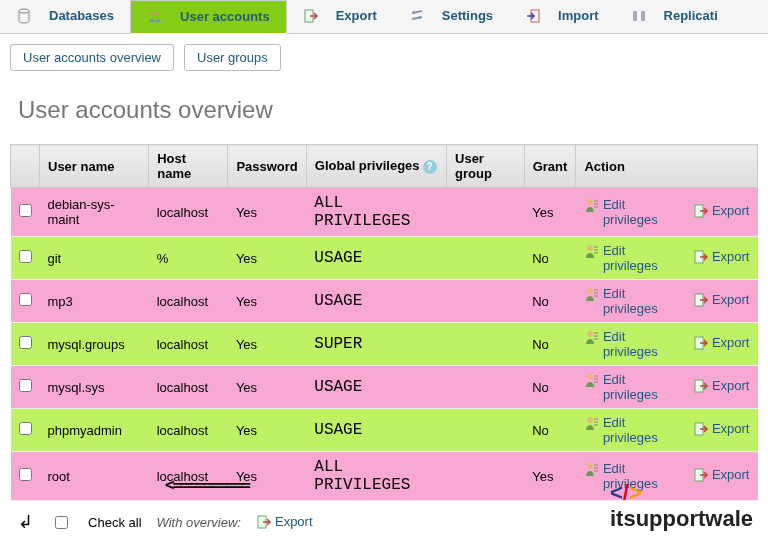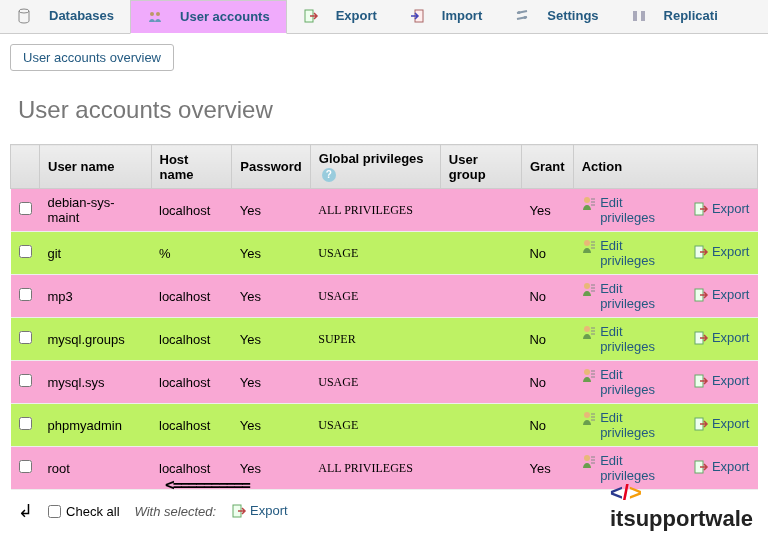--- a/index.html
+++ b/index.html
@@ -1,37 +1,37 @@
 <!DOCTYPE html>
 <html><head>
 <meta charset="utf-8">
 <style>
 * { box-sizing: border-box; margin: 0; padding: 0; }
 body { font-family: Arial, sans-serif; font-size: 13px; background: #fff; width: 768px; }
 
 
 .top-tabs { display: flex; background: #f5f5f5; border-bottom: 1px solid #ccc; }
 .top-tab { display: flex; align-items: flex-start; gap: 17px; padding: 8px 16px; color: #235a81; cursor: pointer; font-weight: bold; }
-.top-tab.active { background: #f0abfc; border: 1px solid #ccc; border-bottom: 1px solid #fff; margin-bottom: -1px; }
+.top-tab.active { background: #84cc16; border: 1px solid #ccc; border-bottom: 1px solid #fff; margin-bottom: -1px; }
 .tab-icon { width: 16px; height: 16px; display: inline-flex; align-items: center; justify-content: center; }
 
 
 .sub-tabs { display: flex; gap: 10px; padding: 10px; }
 .sub-tab { padding: 5px 12px; border: 1px solid #bbb; border-radius: 3px; color: #235a81; cursor: pointer; background: #fff; }
 
 
 .page-title { font-size: 24px; color: #777; font-weight: normal; padding: 15px 18px 20px; }
 
 
 .acct-table { width: calc(100% - 20px); margin: 0 10px; border-collapse: collapse; }
 .acct-table th { text-align: left; padding: 6px 8px; background: linear-gradient(#eee, #ddd); border: 1px solid #ccc; font-size: 13px; }
 .acct-table td { padding: 6px 8px; border-bottom: 1px solid #eee; vertical-align: middle; }
 .acct-table tr.even { background: #bef264; }
 .acct-table tr.odd { background: #f9a8d4; }
-.acct-table .priv { font-family: Liberation Serif, serif; font-size: 12px; }
+.acct-table .priv { font-family: Liberation Mono, monospace; font-size: 16px; }
 .action-link { color: #235a81; text-decoration: none; display: inline-flex; gap: 3px; cursor: pointer; }
 .help-icon { display: inline-block; width: 14px; height: 14px; border-radius: 50%; background: #9cd; color: #fff; font-size: 10px; line-height: 14px; text-align: center; margin-left: 3px; }
 
 
 .table-footer { display: flex; align-items: center; gap: 15px; padding: 10px 18px; }
 .arrow-up { font-size: 18px; transform: scaleX(-1); }
 .with-selected { font-style: italic; color: #555; }
 
 
 .ico { width: 16px; height: 16px; display: inline-block; }
@@ -77,49 +77,50 @@
       <svg class="ico" viewBox="0 0 16 16">
           <rect x="2" y="2" width="8" height="12" fill="#efe" stroke="#6a6"></rect>
           <path d="M7 8h7M11 5l3 3-3 3" fill="none" stroke="#b44" stroke-width="1.5"></path>
         </svg>
     </span>
     <span>Export</span>
   </div>
   <div class="top-tab">
     <span class="tab-icon">
       <svg class="ico" viewBox="0 0 16 16">
-          <rect x="6" y="2" width="8" height="12" fill="#fee" stroke="#a66"></rect>
-          <path d="M2 8h7M6 5l3 3-3 3" fill="none" stroke="#44b" stroke-width="1.5"></path>
-        </svg>
-    </span>
-    <span>Import</span>
-  </div>
-  <div class="top-tab">
-    <span class="tab-icon">
-      <svg class="ico" viewBox="0 0 16 16">
           <path d="M3 5l10-2M3 11l10-2" stroke="#89a" stroke-width="2"></path>
           <circle cx="5" cy="4.5" r="1.5" fill="#89a"></circle>
           <circle cx="11" cy="9.5" r="1.5" fill="#89a"></circle>
         </svg>
     </span>
     <span>Settings</span>
   </div>
   <div class="top-tab">
     <span class="tab-icon">
       <svg class="ico" viewBox="0 0 16 16">
+          <rect x="6" y="2" width="8" height="12" fill="#fee" stroke="#a66"></rect>
+          <path d="M2 8h7M6 5l3 3-3 3" fill="none" stroke="#44b" stroke-width="1.5"></path>
+        </svg>
+    </span>
+    <span>Import</span>
+  </div>
+  <div class="top-tab">
+    <span class="tab-icon">
+      <svg class="ico" viewBox="0 0 16 16">
           <rect x="2" y="3" width="4" height="10" fill="#aab"></rect>
           <rect x="10" y="3" width="4" height="10" fill="#aab"></rect>
         </svg>
     </span>
     <span>Replicati</span>
   </div>
 </div>
 
 <div class="sub-tabs">
   <div class="sub-tab">User accounts overview</div>
+  <div class="sub-tab">User groups</div>
 </div>
 
 <h1 class="page-title">User accounts overview</h1>
 
 <table class="acct-table">
   <thead>
     <tr>
       <th></th>
       <th>User name</th>
       <th>Host name</th>
@@ -255,25 +256,25 @@
         <td><a class="action-link"><span><svg class="ico" viewBox="0 0 16 16">
                 <rect x="2" y="2" width="8" height="12" fill="#efe" stroke="#6a6"></rect>
                 <path d="M7 8h7M11 5l3 3-3 3" fill="none" stroke="#b44" stroke-width="1.5"></path>
               </svg></span> Export</a></td>
       </tr>
     </tbody>
 </table>
 
 <div class="table-footer">
   <span class="arrow-up">↳</span>
-  <label style="display:flex;align-items:center;gap:5px;">
+  <label style="display:flex;align-items:center;gap:20px;margin-left:7px;">
     <input type="checkbox" style="">
     <span>Check all</span>
   </label>
-  <span class="with-selected">With selected:</span>
+  <span class="with-selected">With overview:</span>
   <a class="action-link">
     <svg class="ico" viewBox="0 0 16 16">
         <rect x="2" y="2" width="8" height="12" fill="#efe" stroke="#6a6"></rect>
         <path d="M7 8h7M11 5l3 3-3 3" fill="none" stroke="#b44" stroke-width="1.5"></path>
       </svg>
     <span>Export</span>
   </a>
 </div>
 
 <div class="annotation-arrow">&lt;==========</div>

